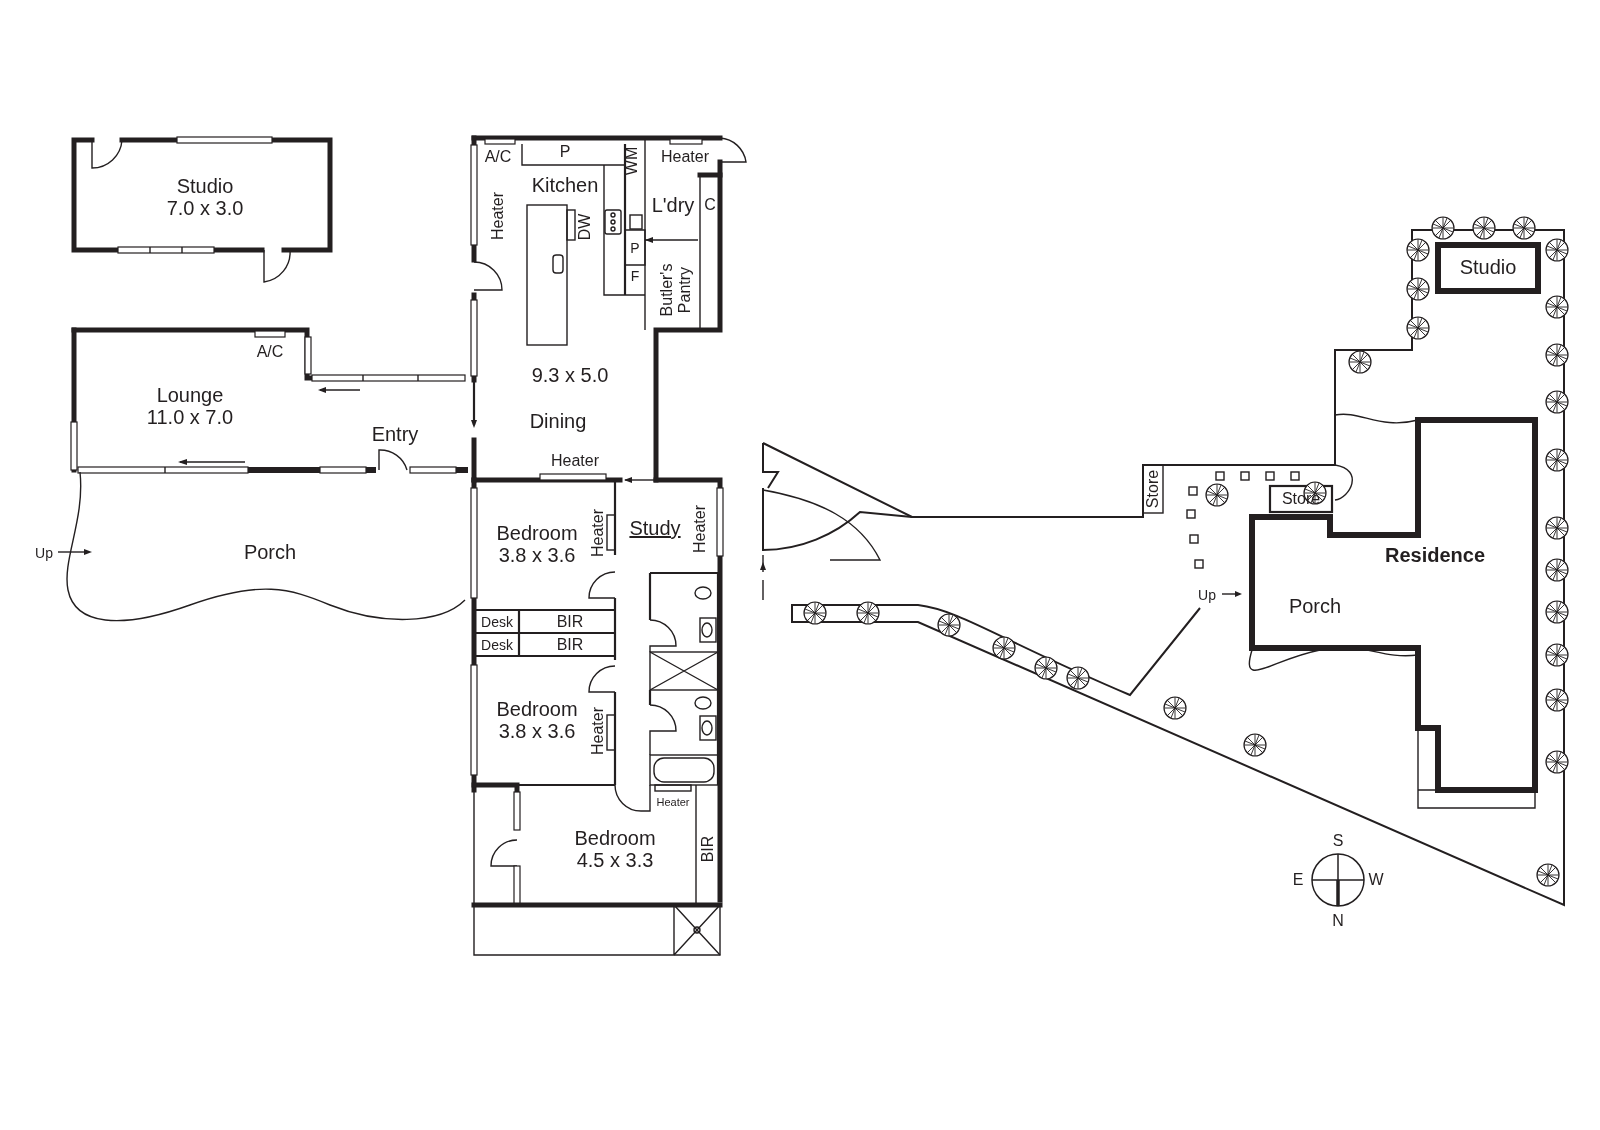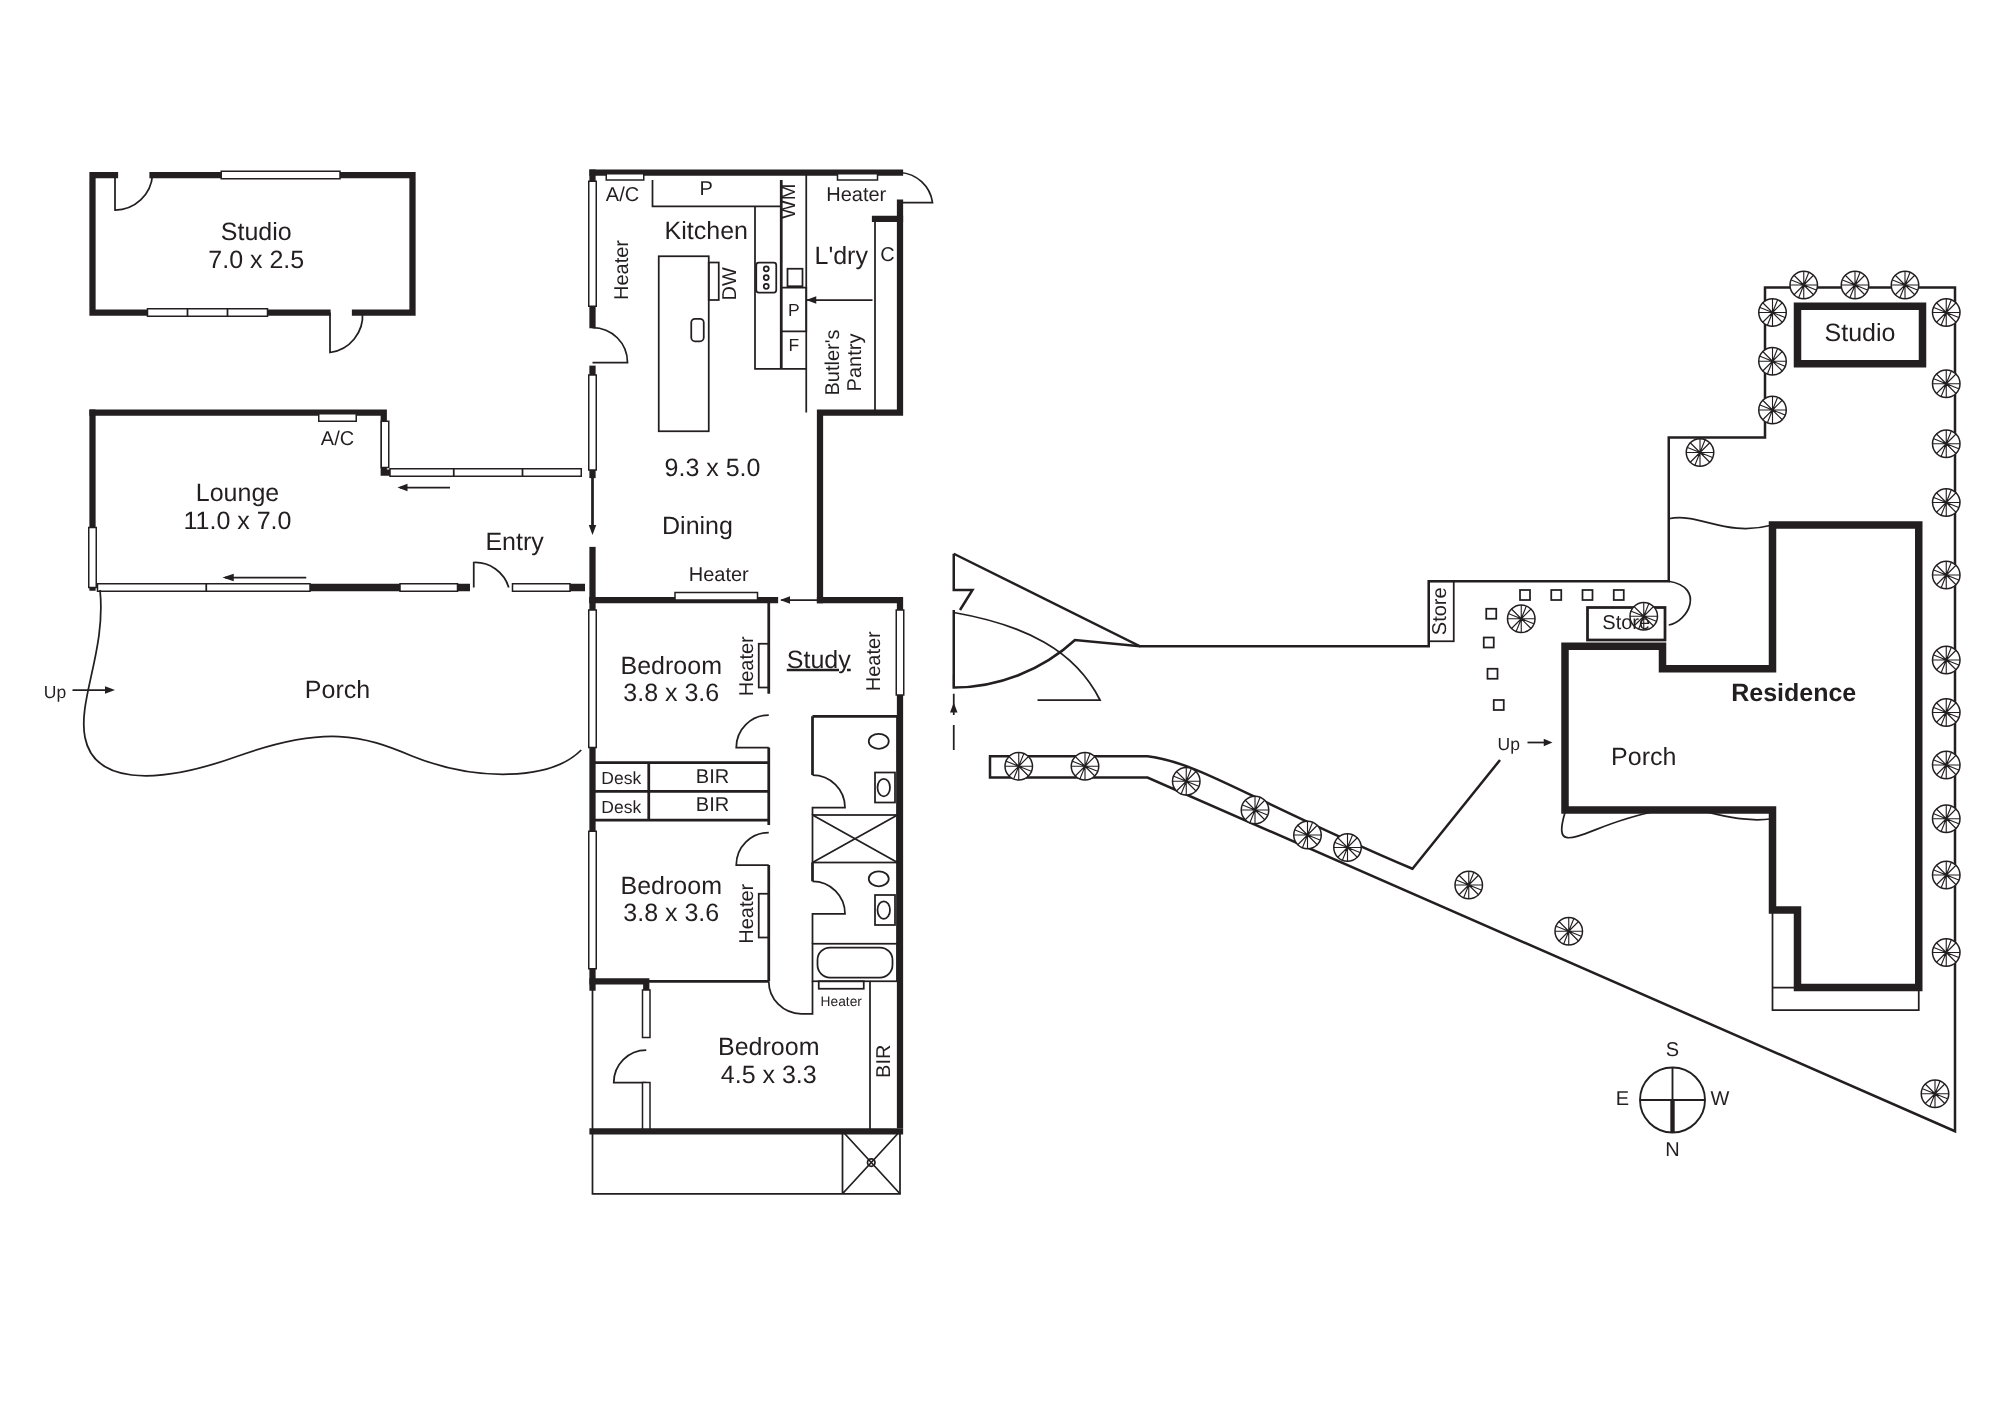--- a/index.html
+++ b/index.html
@@ -219,26 +219,26 @@
 
   <g>
     <circle cx="1338" cy="880" r="26" fill="none" stroke="#231f20" stroke-width="1.5"></circle>
     <line x1="1312" y1="880" x2="1364" y2="880" stroke="#231f20" stroke-width="1.5"></line>
     <line x1="1338" y1="854" x2="1338" y2="880" stroke="#231f20" stroke-width="1.5"></line>
     <line x1="1338" y1="880" x2="1338" y2="906" stroke="#231f20" stroke-width="3.5"></line>
   </g>
 </svg>
 
 <div class="lbl" style="left:150px;top:175px;width:110px;">Studio</div>
-<div class="lbl" style="left:150px;top:197px;width:110px;">7.0 x 2.5</div>
+<div class="lbl" style="left:150px;top:197px;width:110px;">7.0 x 3.0</div>
 
 <div class="lbl sm" style="left:255px;top:343px;width:30px;">A/C</div>
 <div class="lbl" style="left:125px;top:384px;width:130px;">Lounge</div>
 <div class="lbl" style="left:125px;top:406px;width:130px;">11.0 x 7.0</div>
-<div class="lbl" style="left:355px;top:423px;width:80px;text-align:right;">Entry</div>
+<div class="lbl" style="left:355px;top:423px;width:80px;">Entry</div>
 
 <div class="lbl" style="left:220px;top:541px;width:100px;">Porch</div>
 <div class="lbl xs" style="left:30px;top:545px;width:28px;">Up</div>
 
 <div class="lbl sm" style="left:478px;top:148px;width:40px;">A/C</div>
 <div class="lbl sm" style="left:555px;top:143px;width:20px;">P</div>
 <div class="lbl" style="left:515px;top:174px;width:100px;">Kitchen</div>
 <div class="lbl sm rot" style="left:463px;top:207px;width:70px;">Heater</div>
 <div class="lbl sm rot" style="left:570px;top:218px;width:30px;">DW</div>
 <div class="lbl sm rot" style="left:615px;top:152px;width:34px;">WM</div>

